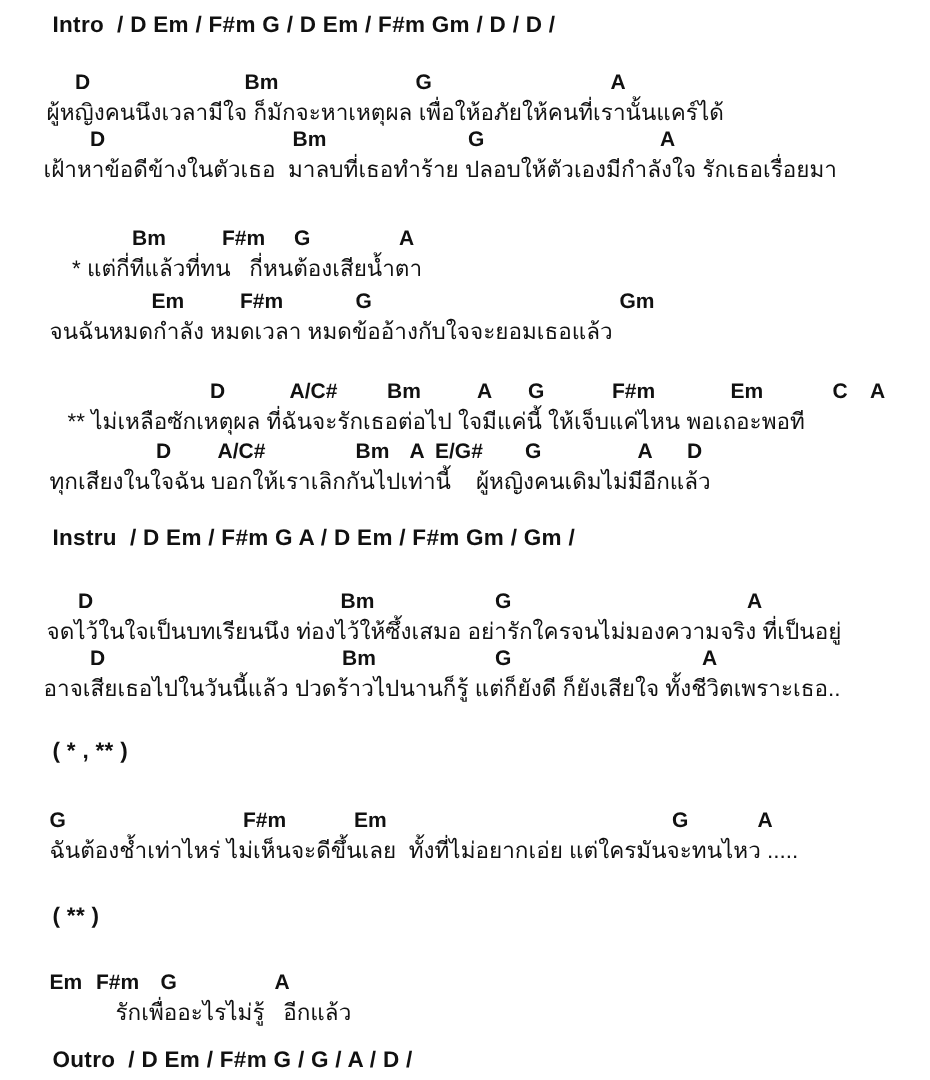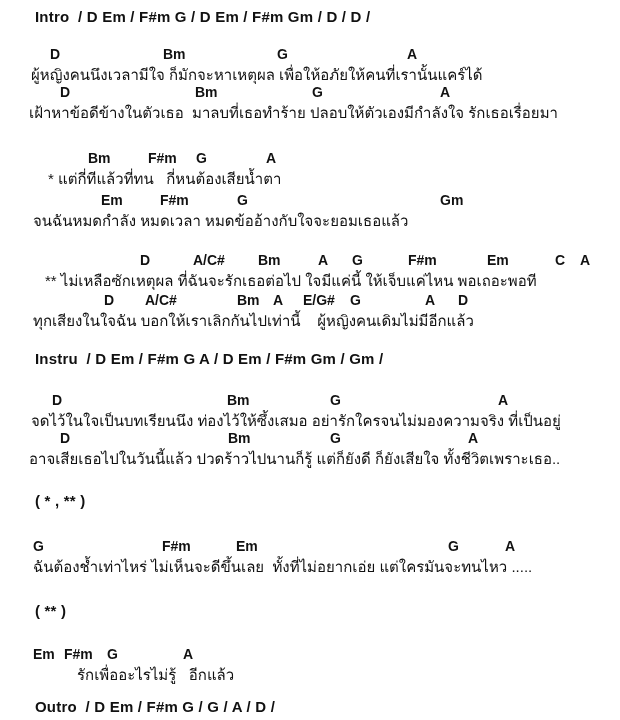--- a/index.html
+++ b/index.html
@@ -50,21 +50,21 @@
     <span class="chord" style="left:148px">F#m</span>
     <span class="chord" style="left:196px">G</span>
     <span class="chord" style="left:266px">A</span>
   </div>
   <div class="line lyric" style="top:167px;left:48px">* แต่กี่ทีแล้วที่ทน   กี่หนต้องเสียน้ำตา</div>
 
   <div class="line chordrow" style="top:192px">
     <span class="chord" style="left:101px">Em</span>
     <span class="chord" style="left:160px">F#m</span>
     <span class="chord" style="left:237px">G</span>
-    <span class="chord" style="left:440px">Gm</span>
+    <span class="chord" style="left:413px">Gm</span>
   </div>
   <div class="line lyric" style="top:209px;left:33px">จนฉันหมดกำลัง หมดเวลา หมดข้ออ้างกับใจจะยอมเธอแล้ว</div>
 
   <div class="line chordrow" style="top:252px">
     <span class="chord" style="left:140px">D</span>
     <span class="chord" style="left:193px">A/C#</span>
     <span class="chord" style="left:258px">Bm</span>
     <span class="chord" style="left:318px">A</span>
     <span class="chord" style="left:352px">G</span>
     <span class="chord" style="left:408px">F#m</span>
@@ -72,21 +72,21 @@
     <span class="chord" style="left:555px">C</span>
     <span class="chord" style="left:580px">A</span>
   </div>
   <div class="line lyric" style="top:269px;left:45px">** ไม่เหลือซักเหตุผล ที่ฉันจะรักเธอต่อไป ใจมีแค่นี้ ให้เจ็บแค่ไหน พอเถอะพอที</div>
 
   <div class="line chordrow" style="top:292px">
     <span class="chord" style="left:104px">D</span>
     <span class="chord" style="left:145px">A/C#</span>
     <span class="chord" style="left:237px">Bm</span>
     <span class="chord" style="left:273px">A</span>
-    <span class="chord" style="left:303px">E/G#</span>
+    <span class="chord" style="left:290px">E/G#</span>
     <span class="chord" style="left:350px">G</span>
     <span class="chord" style="left:425px">A</span>
     <span class="chord" style="left:458px">D</span>
   </div>
   <div class="line lyric" style="top:309px;left:33px">ทุกเสียงในใจฉัน บอกให้เราเลิกกันไปเท่านี้    ผู้หญิงคนเดิมไม่มีอีกแล้ว</div>
 
   <div class="line label" style="top:350px;left:35px">Instru  / D Em / F#m G A / D Em / F#m Gm / Gm /</div>
 
   <div class="line chordrow" style="top:392px">
     <span class="chord" style="left:52px">D</span>

